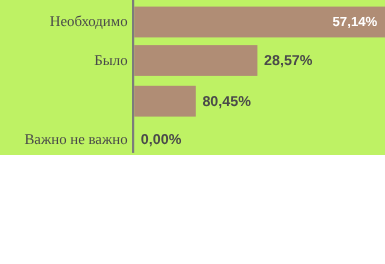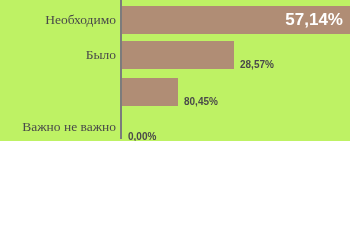--- a/index.html
+++ b/index.html
@@ -69,35 +69,35 @@
   }
 
   
   .val-inside {
     position: absolute;
     right: 7px;
     top: 0;
     height: 28px;
     line-height: 28px;
     font-family: "Liberation Sans", sans-serif;
-    font-size: 17px;
+    font-size: 12px;
     font-weight: bold;
     color: #ffffff;
     white-space: nowrap;
     letter-spacing: 0px;
   }
 
   
   .val-outside {
     position: absolute;
-    top: 13px;
+    top: 3px;
     height: 28px;
     line-height: 28px;
     font-family: "Liberation Sans", sans-serif;
-    font-size: 10px;
+    font-size: 13px;
     font-weight: bold;
     color: #4a4a4a;
     white-space: nowrap;
   }
 </style>
 </head>
 <body>
 
 <div id="chart-root">
 

